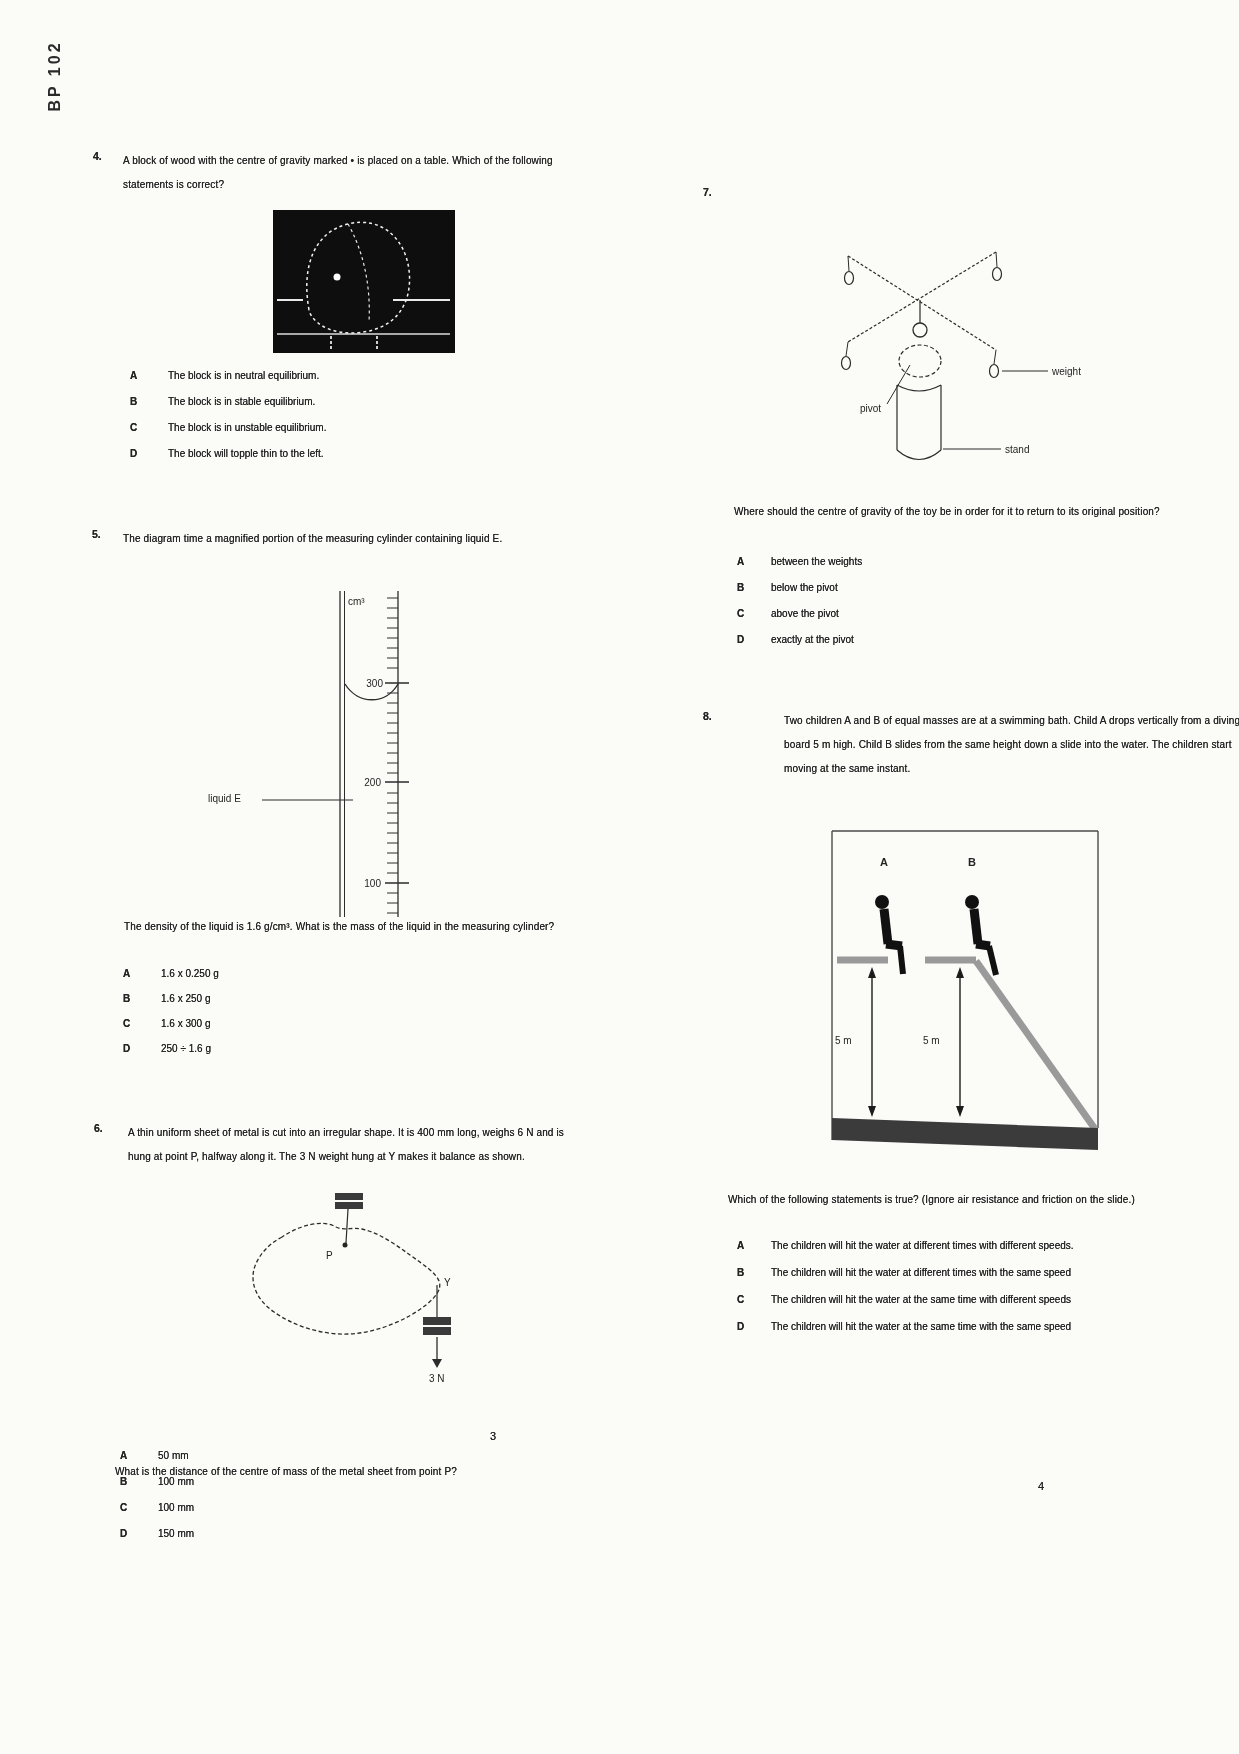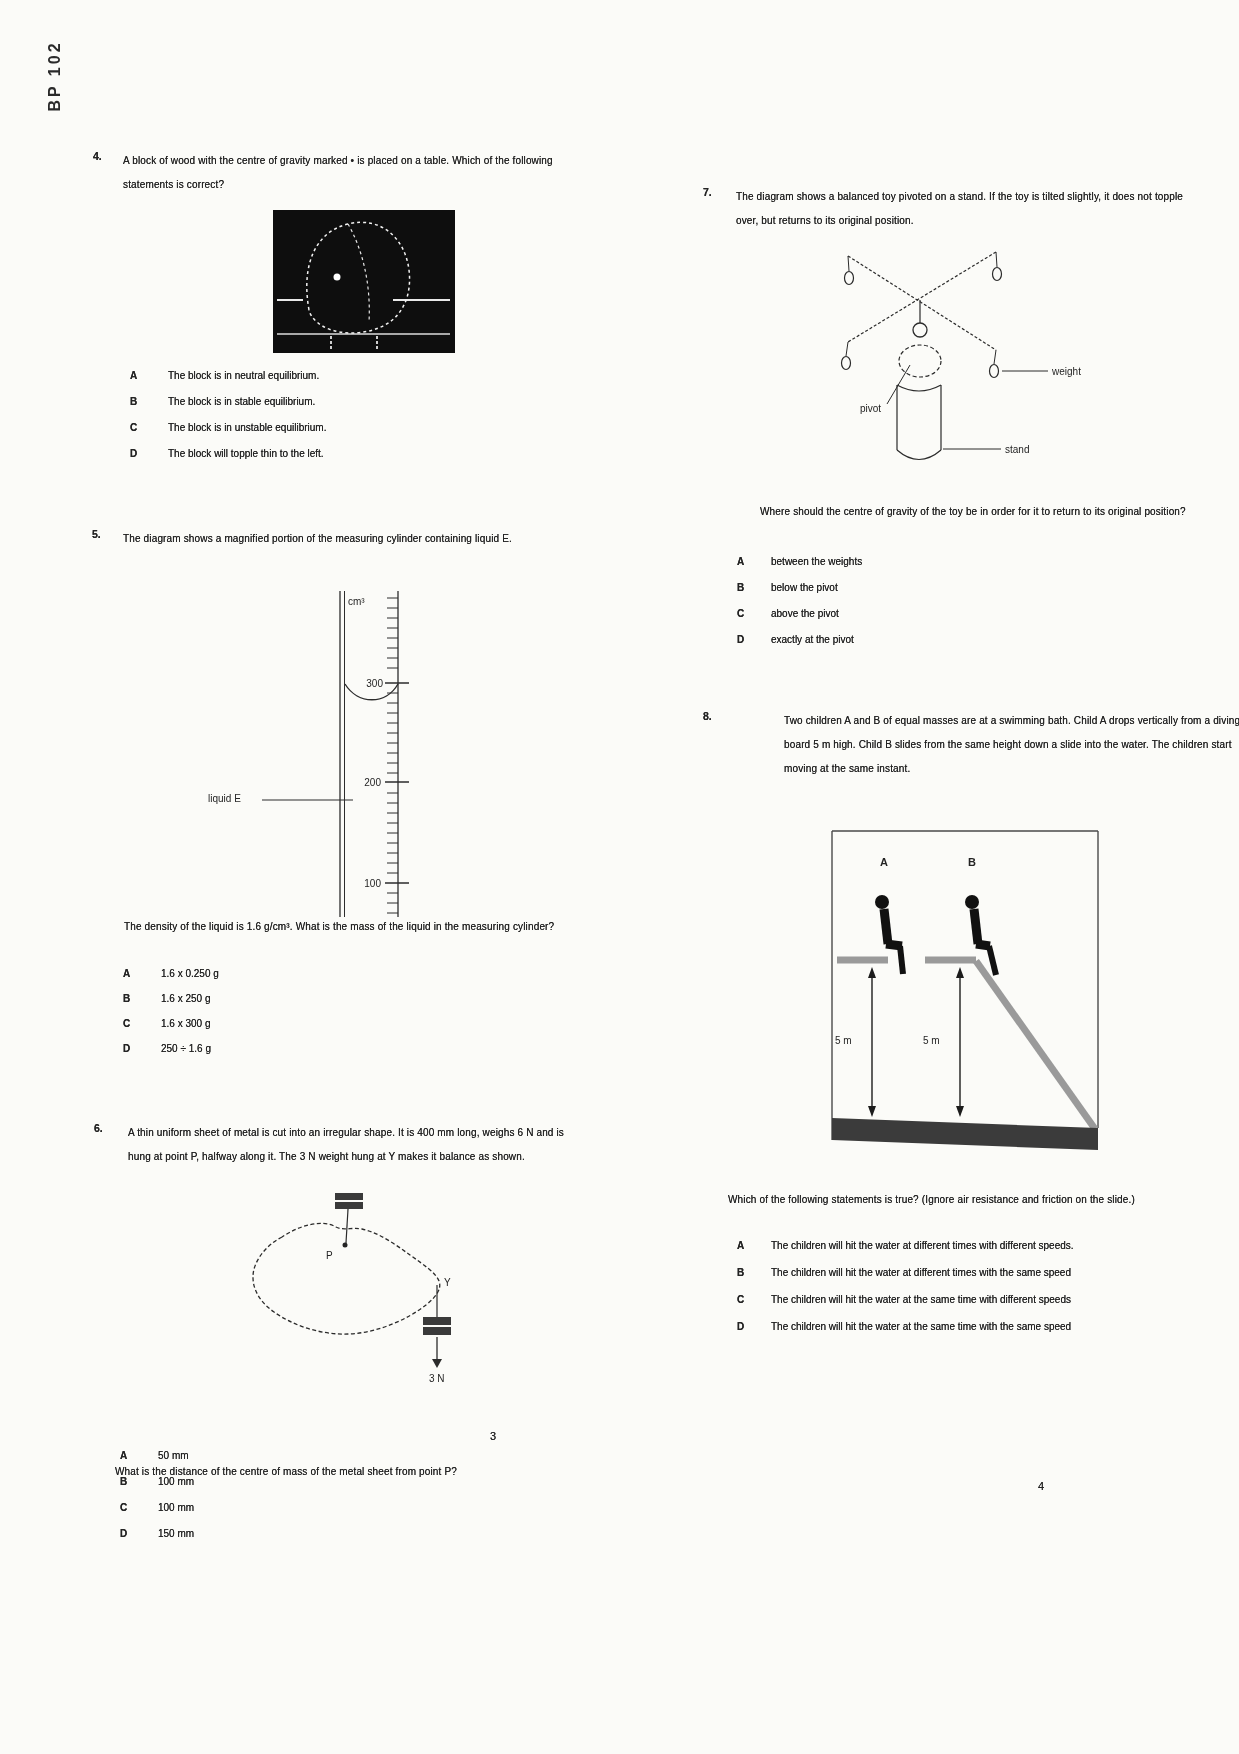--- a/index.html
+++ b/index.html
@@ -71,21 +71,21 @@
           <span class="L">C</span>
           <span>The block is in unstable equilibrium.</span>
         </div>
     <div class="opt">
           <span class="L">D</span>
           <span>The block will topple thin to the left.</span>
         </div>
   </div>
 
   <span class="abs qnum" style="left:92px; top:528px;">5.</span>
-  <div class="abs qtext nowrap" style="left:123px; top:527px;">The diagram shows a magnified portion of the measuring cylinder containing liquid E.</div>
+  <div class="abs qtext nowrap" style="left:123px; top:527px;">The diagram time a magnified portion of the measuring cylinder containing liquid E.</div>
 
   <svg class="abs" style="left:190px; top:583px;" width="280" height="345">
 
     <line x1="150" y1="8" x2="150" y2="334" stroke="#2c2c2c" stroke-width="1.3"></line>
     <line x1="154.5" y1="8" x2="154.5" y2="334" stroke="#2c2c2c" stroke-width="1"></line>
     <line x1="208" y1="8" x2="208" y2="334" stroke="#2c2c2c" stroke-width="1.3"></line>
 
     <path d="M197,15 H208 M197,25 H208 M197,35 H208 M197,45 H208 M197,55 H208 M197,65 H208 M197,75 H208 M197,85 H208
              M197,110 H208 M197,120 H208 M197,130 H208 M197,140 H208 M197,150 H208 M197,160 H208 M197,170 H208 M197,180 H208 M197,190 H208
              M197,210 H208 M197,220 H208 M197,230 H208 M197,240 H208 M197,250 H208 M197,260 H208 M197,270 H208 M197,280 H208 M197,290 H208
@@ -164,21 +164,20 @@
         </div>
     <div class="opt">
           <span class="L">D</span>
           <span>150 mm</span>
         </div>
   </div>
 
   <span class="abs pageno" style="left:490px; top:1430px;">3</span>
 
   <span class="abs qnum" style="left:703px; top:186px;">7.</span>
-  <div class="abs qtext" style="left:736px; top:185px; width:458px;">The diagram shows a balanced toy pivoted on a stand. If the toy is tilted slightly, it does not topple over, but returns to its original position.</div>
 
   <svg class="abs" style="left:815px; top:235px;" width="300" height="240">
 
     <line x1="33" y1="21" x2="181" y2="115" stroke="#2b2b2b" stroke-width="1.2" stroke-dasharray="3 2"></line>
     <line x1="181" y1="17" x2="33" y2="107" stroke="#2b2b2b" stroke-width="1.2" stroke-dasharray="3 2"></line>
 
     <line x1="33" y1="21" x2="34" y2="36" stroke="#2b2b2b" stroke-width="1"></line>
     <ellipse cx="34" cy="43" rx="4.5" ry="6.5" fill="none" stroke="#2b2b2b" stroke-width="1.2"></ellipse>
     <line x1="181" y1="17" x2="182" y2="32" stroke="#2b2b2b" stroke-width="1"></line>
     <ellipse cx="182" cy="39" rx="4.5" ry="6.5" fill="none" stroke="#2b2b2b" stroke-width="1.2"></ellipse>
@@ -197,21 +196,21 @@
     <path d="M82,215 Q104,234 126,215" fill="none" stroke="#2b2b2b" stroke-width="1.2"></path>
 
     <text x="45" y="177" class="dlabel">pivot</text>
     <line x1="72" y1="169" x2="95" y2="130" stroke="#2b2b2b" stroke-width="1"></line>
     <text x="237" y="140" class="dlabel">weight</text>
     <line x1="187" y1="136" x2="233" y2="136" stroke="#2b2b2b" stroke-width="1"></line>
     <text x="190" y="218" class="dlabel">stand</text>
     <line x1="128" y1="214" x2="186" y2="214" stroke="#2b2b2b" stroke-width="1"></line>
   </svg>
 
-  <div class="abs qtext nowrap" style="left:734px; top:500px;margin-left:26px;">Where should the centre of gravity of the toy be in order for it to return to its original position?</div>
+  <div class="abs qtext nowrap" style="left:734px; top:500px;">Where should the centre of gravity of the toy be in order for it to return to its original position?</div>
 
   <div class="abs opts rh26 rcol" style="left:737px; top:556px;">
     <div class="opt">
           <span class="L">A</span>
           <span>between the weights</span>
         </div>
     <div class="opt">
           <span class="L">B</span>
           <span>below the pivot</span>
         </div>

